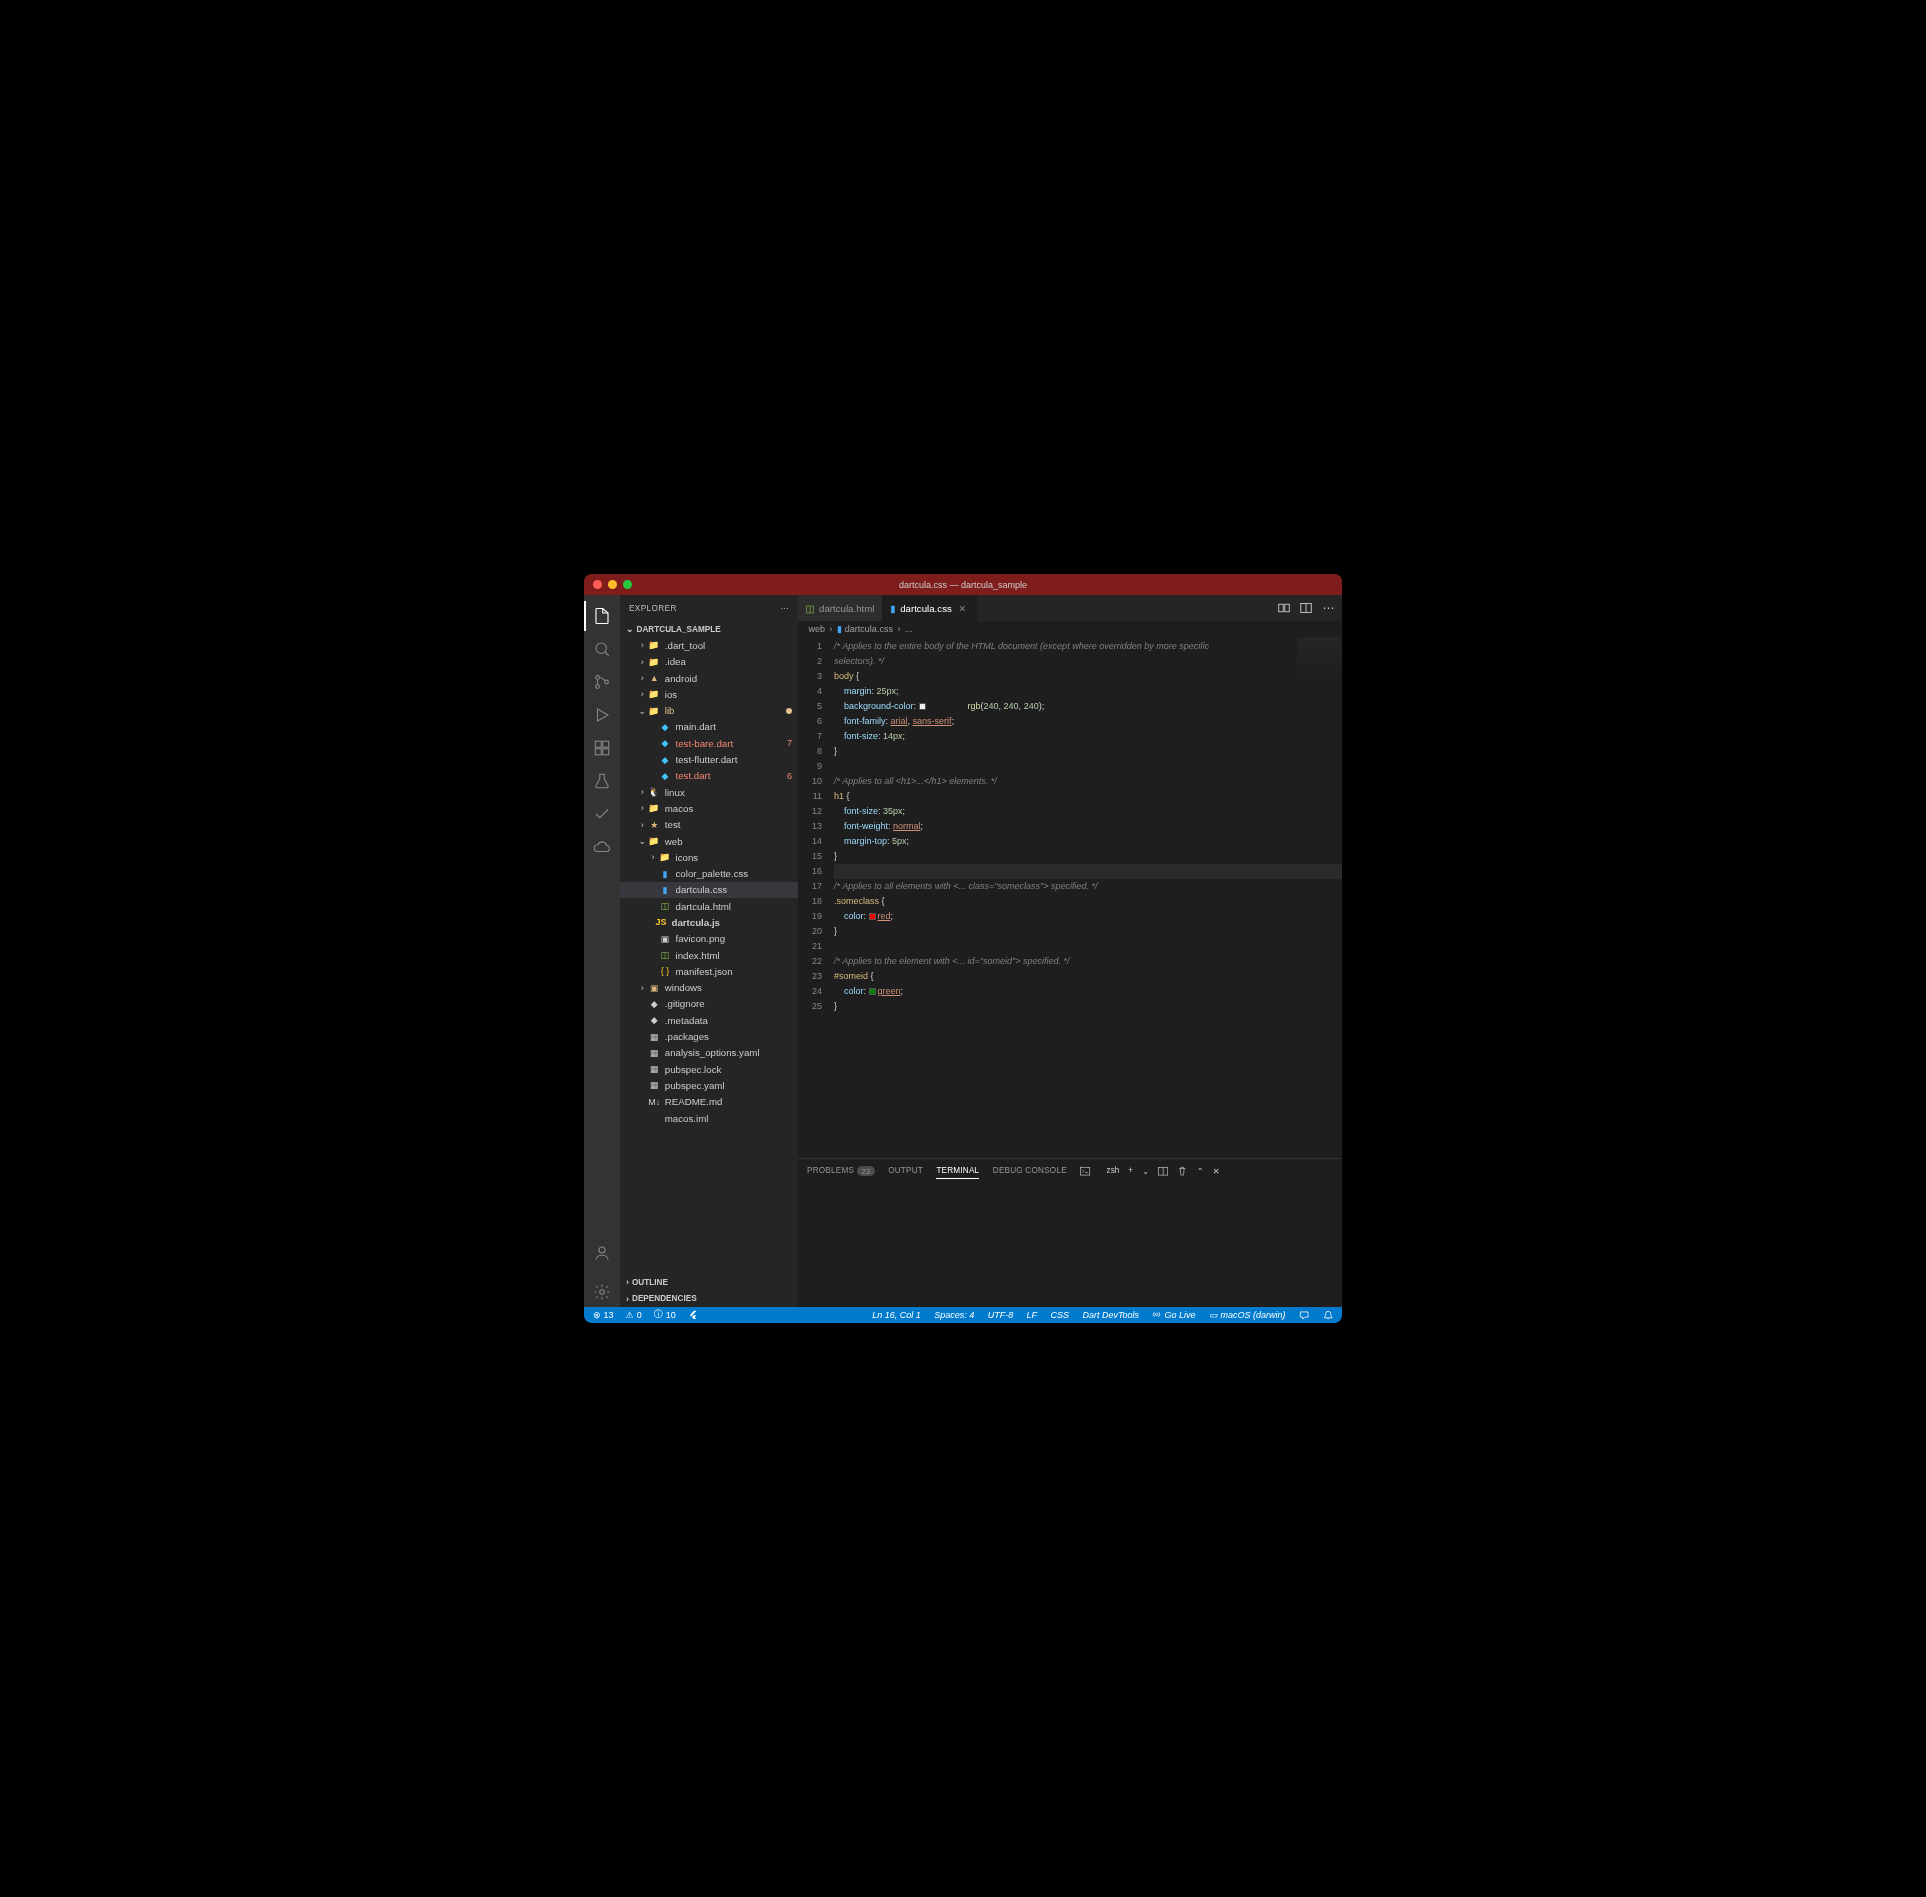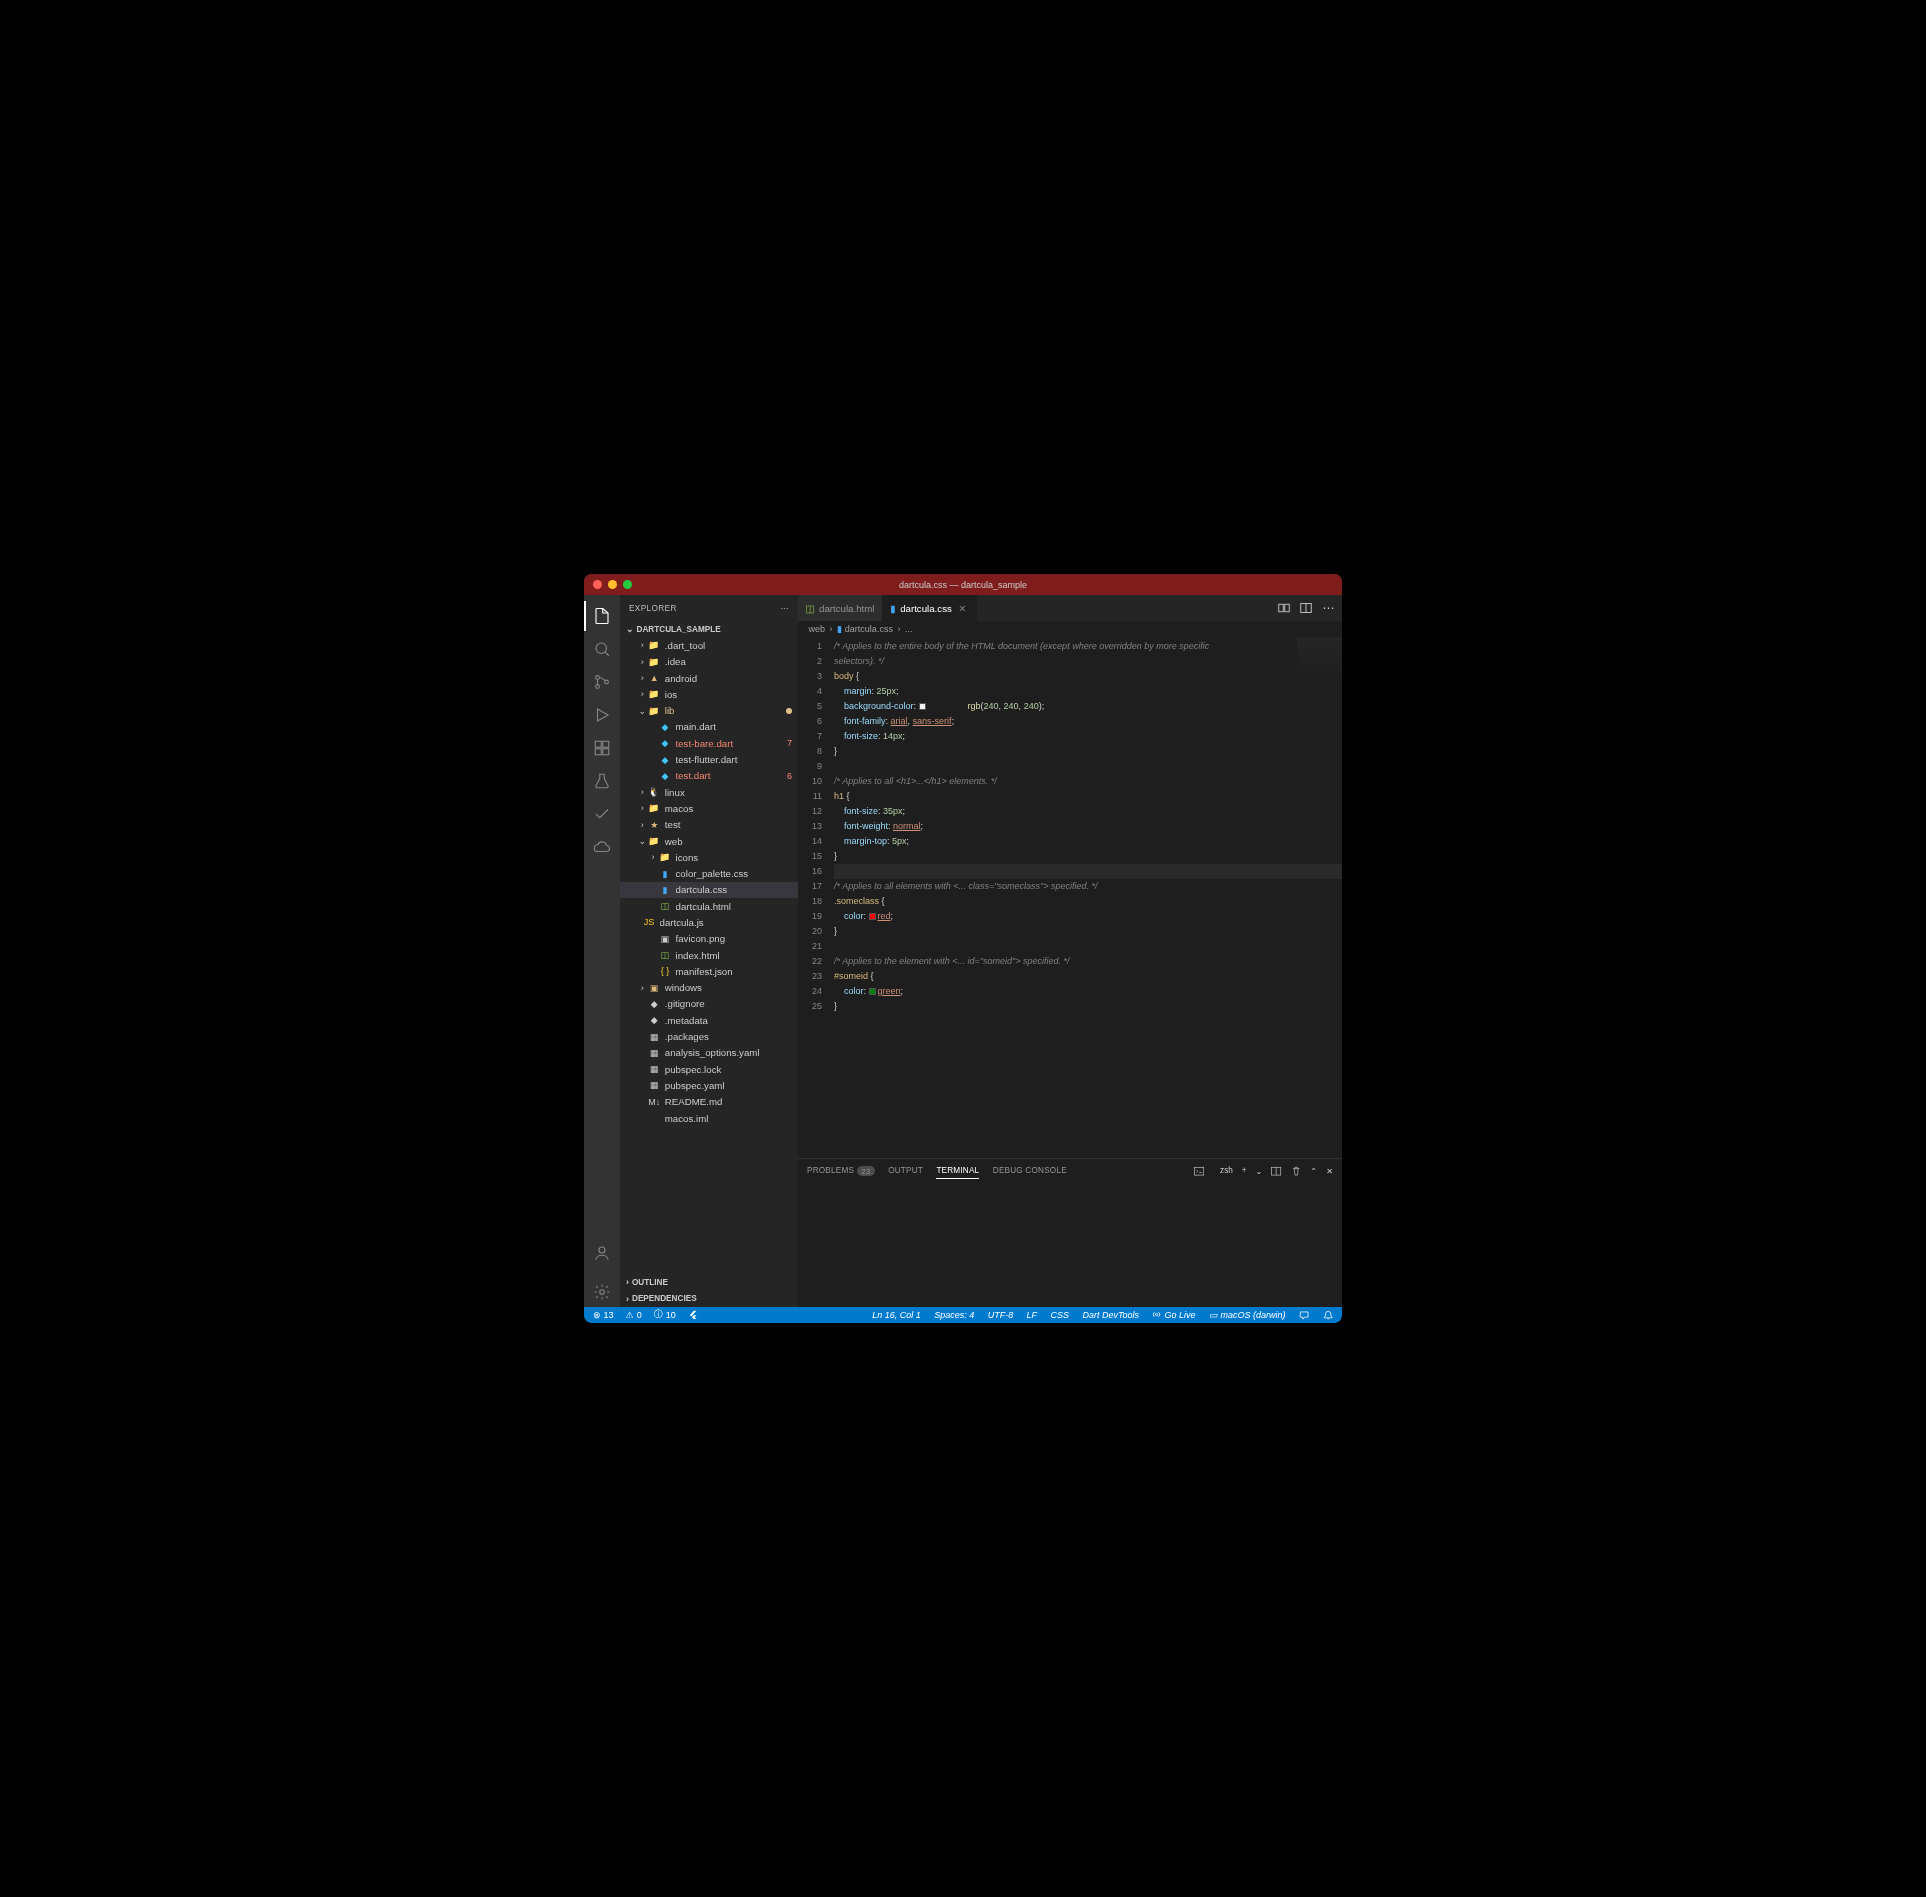--- a/index.html
+++ b/index.html
@@ -47,21 +47,21 @@
 .line.current{background:#2a2a2a;}
 .comment{color:#808080;font-style:italic;}
 .selector{color:#d7ba7d;}
 .prop{color:#9cdcfe;}
 .punc{color:#d4d4d4;}
 .num{color:#b5cea8;}
 .unit{color:#b5cea8;}
 .func{color:#dcdcaa;padding-left:40px;}
 .val{color:#ce9178;text-decoration:underline;}
 .colorbox{display:inline-block;width:7.4px;height:7.4px;border:0.7px solid #555;vertical-align:middle;margin-right:1.5px;}
-.panel{height:149px;border-top:0.7px solid #333;display:flex;flex-direction:column;}
+.panel{height:149px;border-top:0.7px solid #333;display:flex;}
 .panel-tabs{height:24px;display:flex;align-items:center;padding:0 9px;gap:13.4px;font-size:8.2px;color:#969696;}
 .panel-tab{cursor:pointer;padding:3px 0;letter-spacing:0.2px;}
 .panel-tab.active{color:#fff;border-bottom:0.7px solid #fff;}
 .panel-tab .count{background:#4d4d4d;border-radius:6px;padding:0.7px 4.5px;font-size:7.4px;margin-left:3px;}
 .panel-actions{margin-left:auto;display:flex;align-items:center;gap:9px;color:#ccc;}
 .terminal{flex:1;padding:3px 10.4px;font-family:Menlo,Monaco,monospace;font-size:9px;color:#ccc;}
 .terminal .arrow{color:#27c93f;}
 .terminal .dir{color:#4fc1ff;}
 .statusbar{height:16.3px;background:#007acc;display:flex;align-items:center;color:#fff;font-size:9px;padding:0 6px;gap:6px;}
 .status-item{display:flex;align-items:center;gap:3px;cursor:pointer;padding:0 3px;}
@@ -243,21 +243,21 @@
           <div class="tree-item selected" style="padding-left: 27px;">
             <span class="chev"></span>
             <span class="icon icon-css">▮</span>
             <span class="label">dartcula.css</span>
           </div>
           <div class="tree-item" style="padding-left: 27px;">
             <span class="chev"></span>
             <span class="icon icon-html">◫</span>
             <span class="label">dartcula.html</span>
           </div>
-          <div class="tree-item" style="padding-left: 11px;">
+          <div class="tree-item" style="padding-left: 23px; font-weight: bold;">
             <span class="chev"></span>
             <span class="icon icon-js">JS</span>
             <span class="label">dartcula.js</span>
           </div>
           <div class="tree-item" style="padding-left: 27px;">
             <span class="chev"></span>
             <span class="icon ">▣</span>
             <span class="label">favicon.png</span>
           </div>
           <div class="tree-item" style="padding-left: 27px;">

